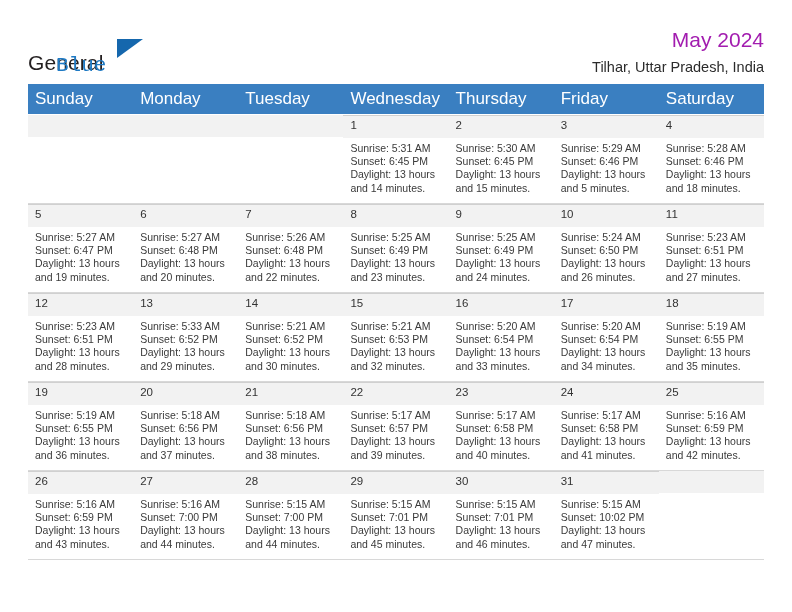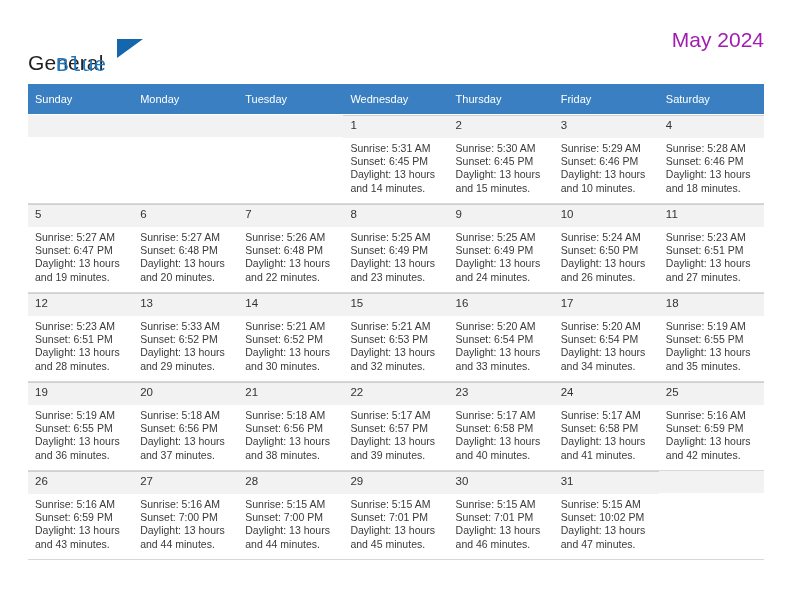--- a/index.html
+++ b/index.html
@@ -86,21 +86,21 @@
   
   .calendar {
     margin-top: 12px;
     width: 736px;
     border-collapse: collapse;
     table-layout: fixed;
   }
   .calendar th {
     background: #3a7fc1;
     color: #ffffff;
-    font-size: 11px;
+    font-size: 17px;
     font-weight: normal;
     text-align: left;
     padding: 5px 0 5px 7px;
     height: 20px;
     border: none;
   }
   .calendar td {
     vertical-align: top;
     padding: 0;
     border-top: 1px solid #ffffff;
@@ -148,20 +148,21 @@
   <div class="header">
 
     <div class="brand">
       <span class="brand-general">General</span>
       <span class="brand-triangle"></span>
       <span class="brand-blue">Blue</span>
     </div>
 
     <div class="titleblock">
       <h1 class="cal-title">May 2024</h1>
+      <div class="cal-subtitle">Tilhar, Uttar Pradesh, India</div>
     </div>
 
   </div>
 
   <table class="calendar">
     <thead>
       <tr id="weekday-row">
           <th>Sunday</th>
           <th>Monday</th>
           <th>Tuesday</th>
@@ -210,21 +211,21 @@
               </div>
             </div>
           </td>
           <td>
             <div class="cell filled">
               <div class="daynum">3</div>
               <div class="details">
                 <div>Sunrise: 5:29 AM</div>
                 <div>Sunset: 6:46 PM</div>
                 <div>Daylight: 13 hours</div>
-                <div>and 10 minutes.</div>
+                <div>and 5 minutes.</div>
               </div>
             </div>
           </td>
           <td>
             <div class="cell filled">
               <div class="daynum">4</div>
               <div class="details">
                 <div>Sunrise: 5:28 AM</div>
                 <div>Sunset: 6:46 PM</div>
                 <div>Daylight: 13 hours</div>

